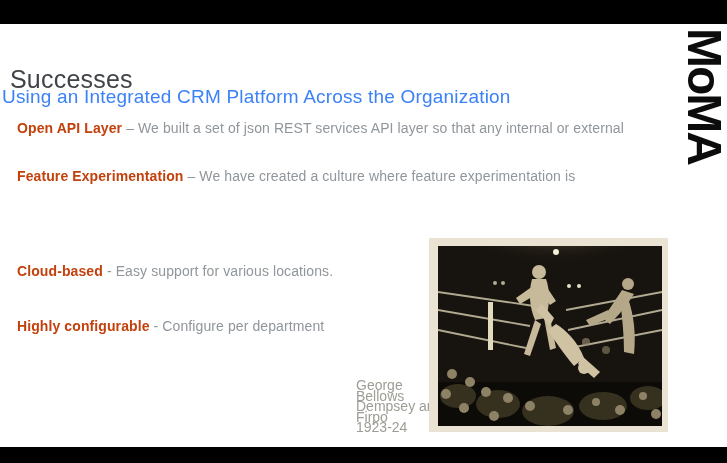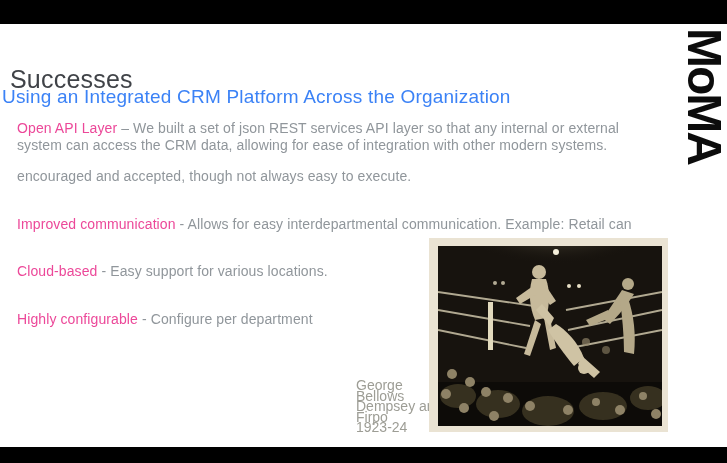--- a/index.html
+++ b/index.html
@@ -18,24 +18,24 @@
   }
   .slide-subtitle{
     position:absolute;left:2px;top:86px;
     font-size:19px;line-height:22px;color:#3b82f6;letter-spacing:.2px;
   }
 
   .bullet{
     position:absolute;left:17px;margin:0;
     font-size:14px;line-height:17px;color:#90969b;letter-spacing:.1px;
   }
-  .bullet b{color:#ec4899;font-weight:normal;}
+  .bullet b{color:#c2410c;font-weight:bold;}
   .bullet .l1{display:block;white-space:pre;}
   .bullet .l2{display:block;white-space:pre;}
-  .b0{top:120px;} .b1{top:168px;} .b2{top:216px;} .b3{top:263px;} .b4{top:311px;}
+  .b0{top:120px;} .b1{top:168px;} .b2{top:216px;} .b3{top:263px;} .b4{top:318px;}
 
   .artwork{
     position:absolute;left:429px;top:238px;width:239px;height:194px;
     background:#eae3d3;box-sizing:border-box;padding:8px 6px 6px 9px;
   }
   .artwork svg{display:block;width:224px;height:180px;}
 
   .artwork-caption{
     position:absolute;left:356px;top:380px;width:90px;
     font-size:14px;line-height:10.5px;color:#9d9d95;
@@ -55,29 +55,27 @@
 </head>
 <body>
 
 <div class="bar bar-top"></div>
 
 <h1 class="slide-title" style="font-weight:normal;margin:8px;">Successes</h1>
 <h2 class="slide-subtitle" style="font-weight:normal;margin:0;">Using an Integrated CRM Platform Across the Organization</h2>
 
 <p class="bullet b0">
   <span class="l1"><b>Open API Layer</b><span> – We built a set of json REST services API layer so that any internal or external</span></span>
-  <span class="l2">system can access the CRM data, allowing for ease of integration with other modern systems.</span>
 </p>
 
 <p class="bullet b1">
-  <span class="l2">encouraged and accepted, though not always easy to execute.</span>
+  <span class="l1"><b>Feature Experimentation</b><span> – We have created a culture where feature experimentation is</span></span>
 </p>
 
 <p class="bullet b2">
-  <span class="l1"><b>Improved communication</b><span> - Allows for easy interdepartmental communication. Example: Retail can</span></span>
 </p>
 
 <p class="bullet b3">
   <span class="l1"><b>Cloud-based</b><span> - Easy support for various locations.</span></span>
 </p>
 
 <p class="bullet b4">
   <span class="l1"><b>Highly configurable</b><span> - Configure per department</span></span>
   <span class="l2"></span>
 </p>

